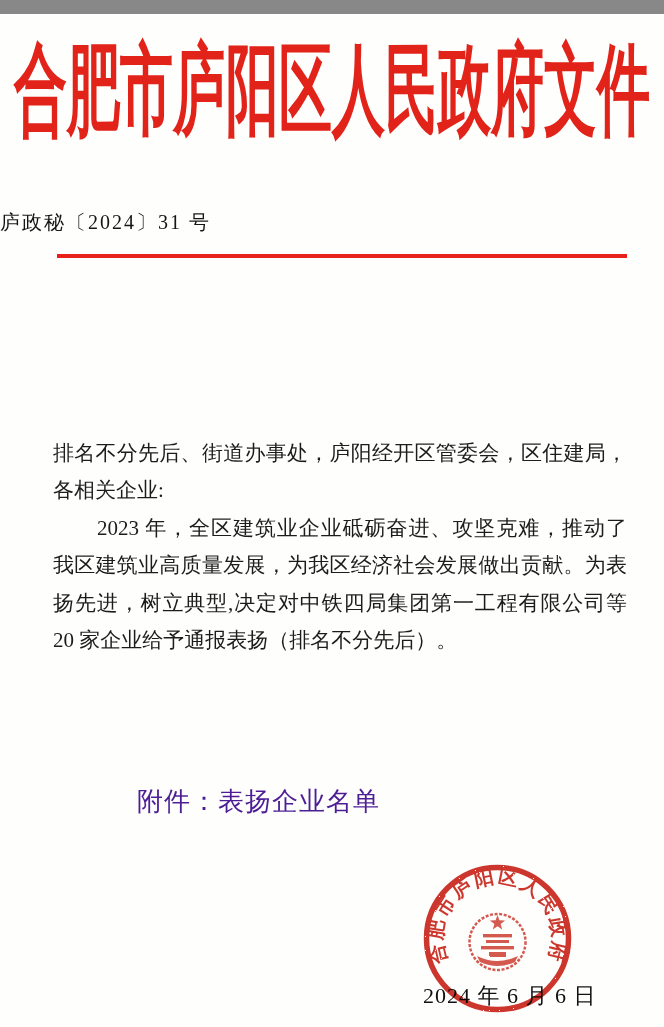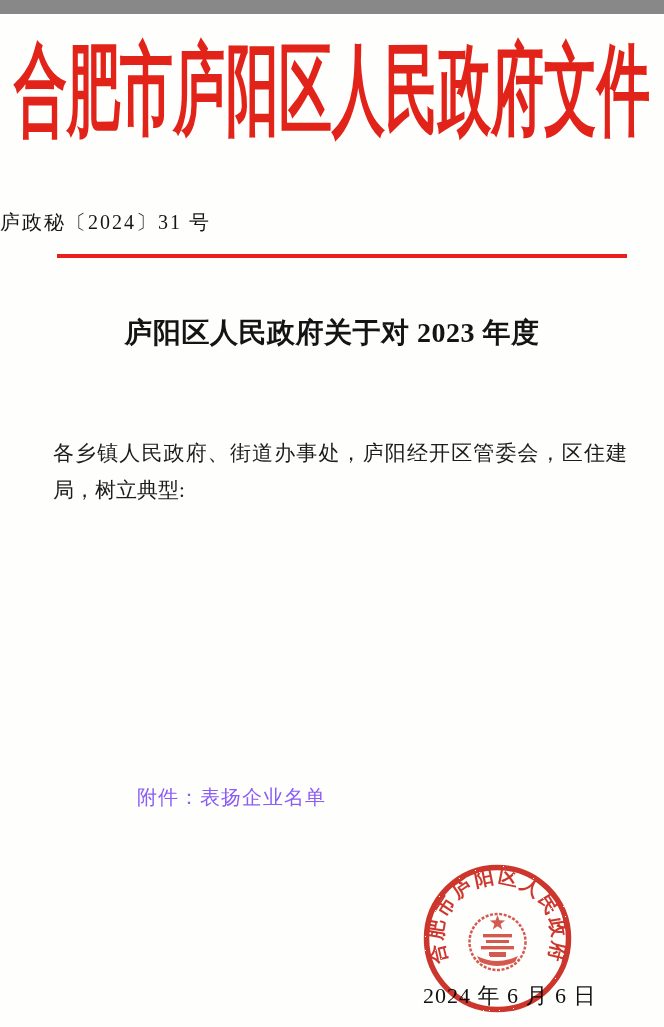--- a/index.html
+++ b/index.html
@@ -41,21 +41,21 @@
     position:absolute;top:421px;left:53px;width:574px;
     font-size:21px;line-height:37.4px;
     text-align:justify;text-justify:inter-ideograph;
     color:#1c1c1c;
   }
   .body-text p{margin:0;}
   .first-line-indent{text-indent:44px;}
   .block-indent{margin-left:48px;}
   .attachment{
     position:absolute;top:770px;left:137px;
-    font-size:20px;letter-spacing:1px;color:#8b5cf6;
+    font-size:26px;letter-spacing:1px;color:#4c1d95;
   }
   .issue-date{
     position:absolute;top:967px;left:423px;
     font-size:22px;letter-spacing:1px;color:#111;
     white-space:nowrap;
   }
   .seal{
     position:absolute;left:419px;top:846px;
     width:157px;height:157px;
     mix-blend-mode:multiply;
@@ -67,25 +67,25 @@
 
 <div class="page">
 
   <div class="header-title">合肥市庐阳区人民政府文件</div>
 
   <div class="doc-number">庐政秘〔2024〕31 号</div>
 
   <div class="red-rule"></div>
 
   <div class="title">
-    <div>庐阳区人民政府关于对 2023 年度</div>
   </div>
 
   <div class="body-text">
-    <p>各乡镇人民政府、街道办事处，庐阳经开区管委会，区住建局，树立典型:</p>
+    <p>排名不分先后、街道办事处，庐阳经开区管委会，区住建局，各相关企业:</p>
+    <p class="first-line-indent">2023 年，全区建筑业企业砥砺奋进、攻坚克难，推动了我区建筑业高质量发展，为我区经济社会发展做出贡献。为表扬先进，树立典型,决定对中铁四局集团第一工程有限公司等 20 家企业给予通报表扬（排名不分先后）。</p>
   </div>
 
   <div class="attachment">附件：表扬企业名单</div>
 
   <div class="issue-date">2024 年 6 月 6 日</div>
 
   <svg class="seal" viewBox="0 0 157 157" xmlns="http://www.w3.org/2000/svg">
     <defs>
       <filter id="stampNoise" x="-15%" y="-15%" width="130%" height="130%">
         <feTurbulence type="fractalNoise" baseFrequency="0.5" numOctaves="2" seed="11" result="n"></feTurbulence>

